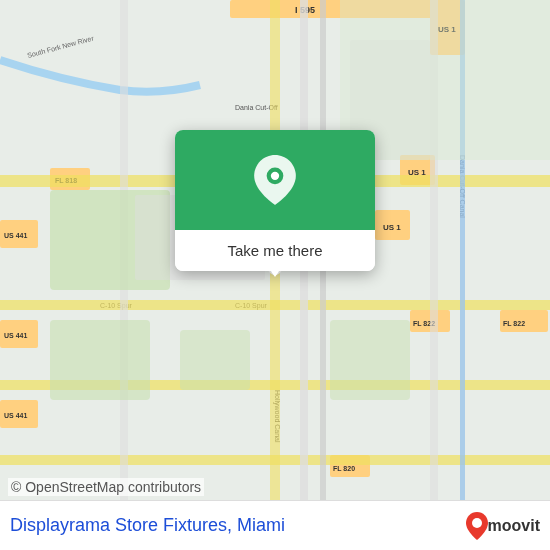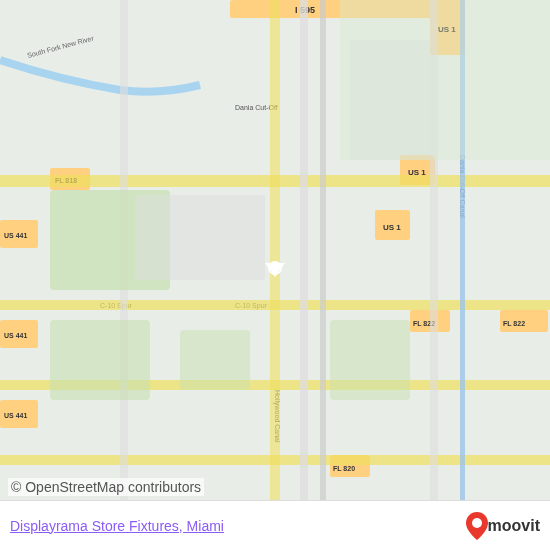--- a/index.html
+++ b/index.html
@@ -86,25 +86,24 @@
       height: 50px;
       background: white;
       display: flex;
       align-items: center;
       padding: 0 10px;
       border-top: 1px solid #ddd;
       position: relative;
     }
 
     #store-name {
-      font-size: 14px;
+      font-size: 18px;
       font-weight: 500;
-      color: #8b5cf6;
+      color: #1d4ed8;
       flex: 1;
-      text-decoration: underline;
     }
 
     #moovit-logo {
       display: flex;
       align-items: center;
     }
 
     #moovit-pin {
       width: 22px;
       height: 28px;
@@ -200,20 +199,31 @@
     <rect x="180" y="330" width="70" height="60" fill="#c8e0b0" opacity="0.5" rx="4"></rect>
 
     <rect x="135" y="195" width="130" height="85" fill="#ddd" opacity="0.5" rx="2"></rect>
     <rect x="350" y="40" width="80" height="120" fill="#ddd" opacity="0.4" rx="2"></rect>
 
     <rect x="340" y="0" width="210" height="160" fill="#d8e8d0" opacity="0.4"></rect>
 
     <circle cx="275" cy="268" r="6" fill="#2eaa62" stroke="white" stroke-width="2"></circle>
   </svg>
 
+  <div id="popup-card">
+    <div id="popup-green-area">
+
+      <svg id="location-pin-icon" viewBox="0 0 50 60" xmlns="http://www.w3.org/2000/svg">
+        <path d="M25 0 C11.2 0 0 11.2 0 25 C0 43.75 25 60 25 60 C25 60 50 43.75 50 25 C50 11.2 38.8 0 25 0 Z" fill="white" opacity="0.9"></path>
+        <circle cx="25" cy="25" r="10" fill="#2eaa62"></circle>
+        <circle cx="25" cy="25" r="5" fill="white"></circle>
+      </svg>
+    </div>
+    <button id="popup-button">Take me there</button>
+  </div>
 
   <div id="popup-tail"></div>
 
   <div id="copyright-text">© OpenStreetMap contributors</div>
 </div>
 
 <div id="bottom-bar">
   <span id="store-name">Displayrama Store Fixtures, Miami</span>
   <div id="moovit-logo">
     <svg id="moovit-pin" viewBox="0 0 22 28" xmlns="http://www.w3.org/2000/svg" width="22" height="28">

